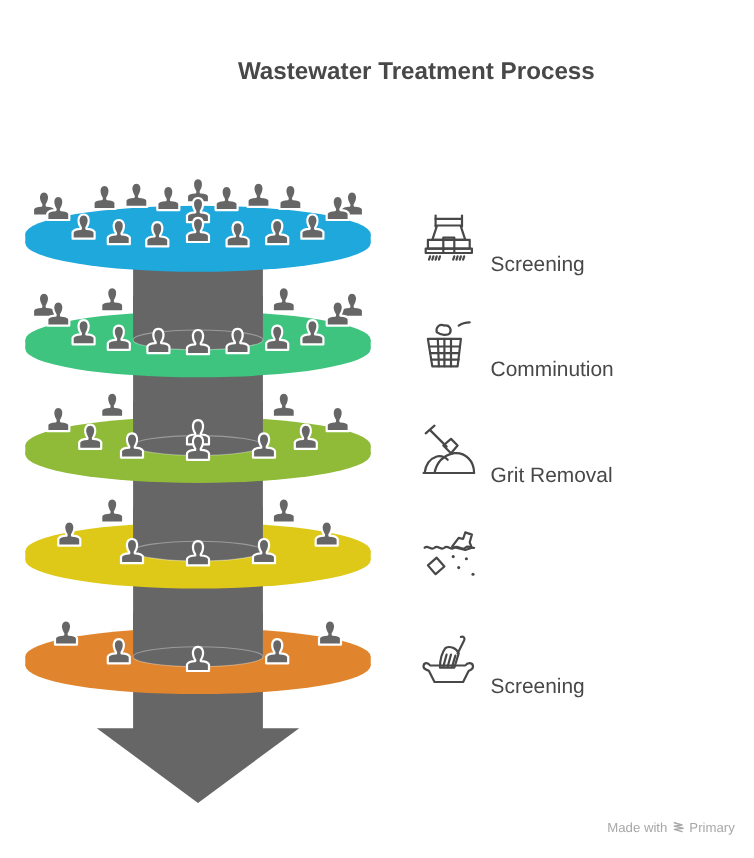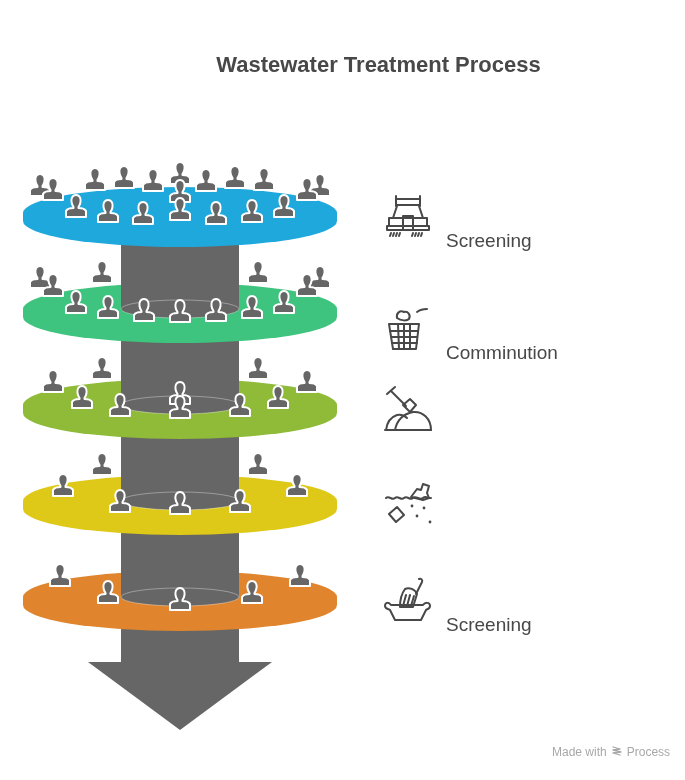--- a/index.html
+++ b/index.html
@@ -2,21 +2,21 @@
 <html><head>
 <meta charset="utf-8">
 <style>
   html, body { margin:0; padding:0; background:#ffffff; }
   body { width:685px; height:780px; position:relative; overflow:hidden; font-family:"Liberation Sans", sans-serif; }
   #title { position:absolute; left:0; width:757px; top:52px; text-align:center; font-size:22px; font-weight:bold; color:#484848; font-family:"Liberation Sans", sans-serif; }
   #diagram { position:absolute; left:0; top:0; }
   .step { position:absolute; left:383px; height:50px; display:flex; align-items:center; }
   .step .icon { width:50px; height:50px; display:block; }
   .step .label { margin-left:13px; font-size:19px; color:#484848; font-family:"Liberation Sans", sans-serif; white-space:nowrap;margin-top:48px; }
-  #footer { position:absolute; left:552px; top:745px; font-size:12px; color:#a8a8a8; font-family:"Liberation Sans", sans-serif; display:flex; align-items:flex-start; gap:4px; }
+  #footer { position:absolute; left:552px; top:745px; font-size:12px; color:#a8a8a8; font-family:"Liberation Sans", sans-serif; display:flex; align-items:center; gap:4px; }
   #footer svg { width:12px; height:12px; }
 </style>
 </head>
 <body>
 
 <div id="title">Wastewater Treatment Process</div>
 
 <svg id="diagram" width="685" height="780" viewBox="0 0 685 780">
   <defs>
     <g id="person-shape">
@@ -128,21 +128,21 @@
       <path d="M14,14 L10,26 L40,26 L36,14"></path>
       <path d="M6,26 L44,26 L44,34 L6,34 Z"></path>
       <path d="M4,34 L46,34 L46,38 L4,38 Z"></path>
       <path d="M20,24 L20,38 M30,24 L30,38 M20,24 L30,24"></path>
       <path d="M7,44 l1,-3 M10,44 l1,-3 M13,44 l1,-3 M16,44 l1,-3 M29,44 l1,-3 M32,44 l1,-3 M35,44 l1,-3 M38,44 l1,-3"></path>
     </g>
   </svg>
   <span class="label">Screening</span>
 </div>
 
-<div class="step" style="top:304px">
+<div class="step" style="top:288px">
   <svg class="icon" viewBox="0 0 50 50">
     <g fill="none" stroke="#484848" stroke-width="2" stroke-linejoin="round" stroke-linecap="round">
       <path d="M14,14 C13,9 17,6 21,8 C25,7 28,11 26,15 C24,17 18,17 14,14 Z"></path>
       <path d="M34,8 C38,5 41,5 44,5"></path>
       <path d="M6,20 L36,20 L33,45 L10,45 Z"></path>
       <line x1="7" y1="27" x2="35" y2="27"></line>
         <line x1="8" y1="33" x2="34" y2="33"></line>
         <line x1="9" y1="39" x2="34" y2="39"></line>
       <line x1="15" y1="20" x2="16" y2="45"></line>
         <line x1="21" y1="20" x2="21" y2="45"></line>
@@ -156,20 +156,21 @@
   <svg class="icon" viewBox="0 0 50 50">
     <g fill="none" stroke="#484848" stroke-width="2" stroke-linejoin="round" stroke-linecap="round">
       <line x1="4" y1="10" x2="12" y2="3"></line>
       <line x1="8" y1="7" x2="23" y2="22"></line>
       <path d="M20,21 L27,15 L33,21 L27,28 Z"></path>
       <path d="M3,46 C4,38 8,33 14,31 C19,30 22,32 24,34"></path>
       <path d="M12,46 C14,36 20,30 30,28 C40,27 48,35 48,46 Z"></path>
       <line x1="2" y1="46" x2="48" y2="46"></line>
     </g>
   </svg>
+  <span class="label">Grit Removal</span>
 </div>
 
 <div class="step" style="top:480px">
   <svg class="icon" viewBox="0 0 50 50">
     <g fill="none" stroke="#484848" stroke-width="2" stroke-linejoin="round" stroke-linecap="round">
       <path d="M3,18 C6,15 9,21 12,18 C15,15 18,21 21,18 C24,15 27,21 30,18 C33,15 37,21 40,18 C43,15 46,19 48,18"></path>
       <path d="M28,17 L34,9 L38,10 L40,4 L46,6 L44,13 L46,18 L40,20 Z"></path>
       <path d="M6,34 L14,27 L21,35 L13,42 Z"></path>
     </g>
     <g fill="#484848">
@@ -195,14 +196,14 @@
   <span class="label">Screening</span>
 </div>
 
 <div id="footer">
   <span>Made with</span>
   <svg viewBox="0 0 12 12">
     <g fill="none" stroke="#a8a8a8" stroke-width="1.3" stroke-linecap="round">
       <path d="M2,2 L9,4 M2,5 L10,7 M2,8 L9,10 M9,4 L2,5 M10,7 L2,8"></path>
     </g>
   </svg>
-  <span>Process</span>
+  <span>Primary</span>
 </div>
 
 </body></html>

